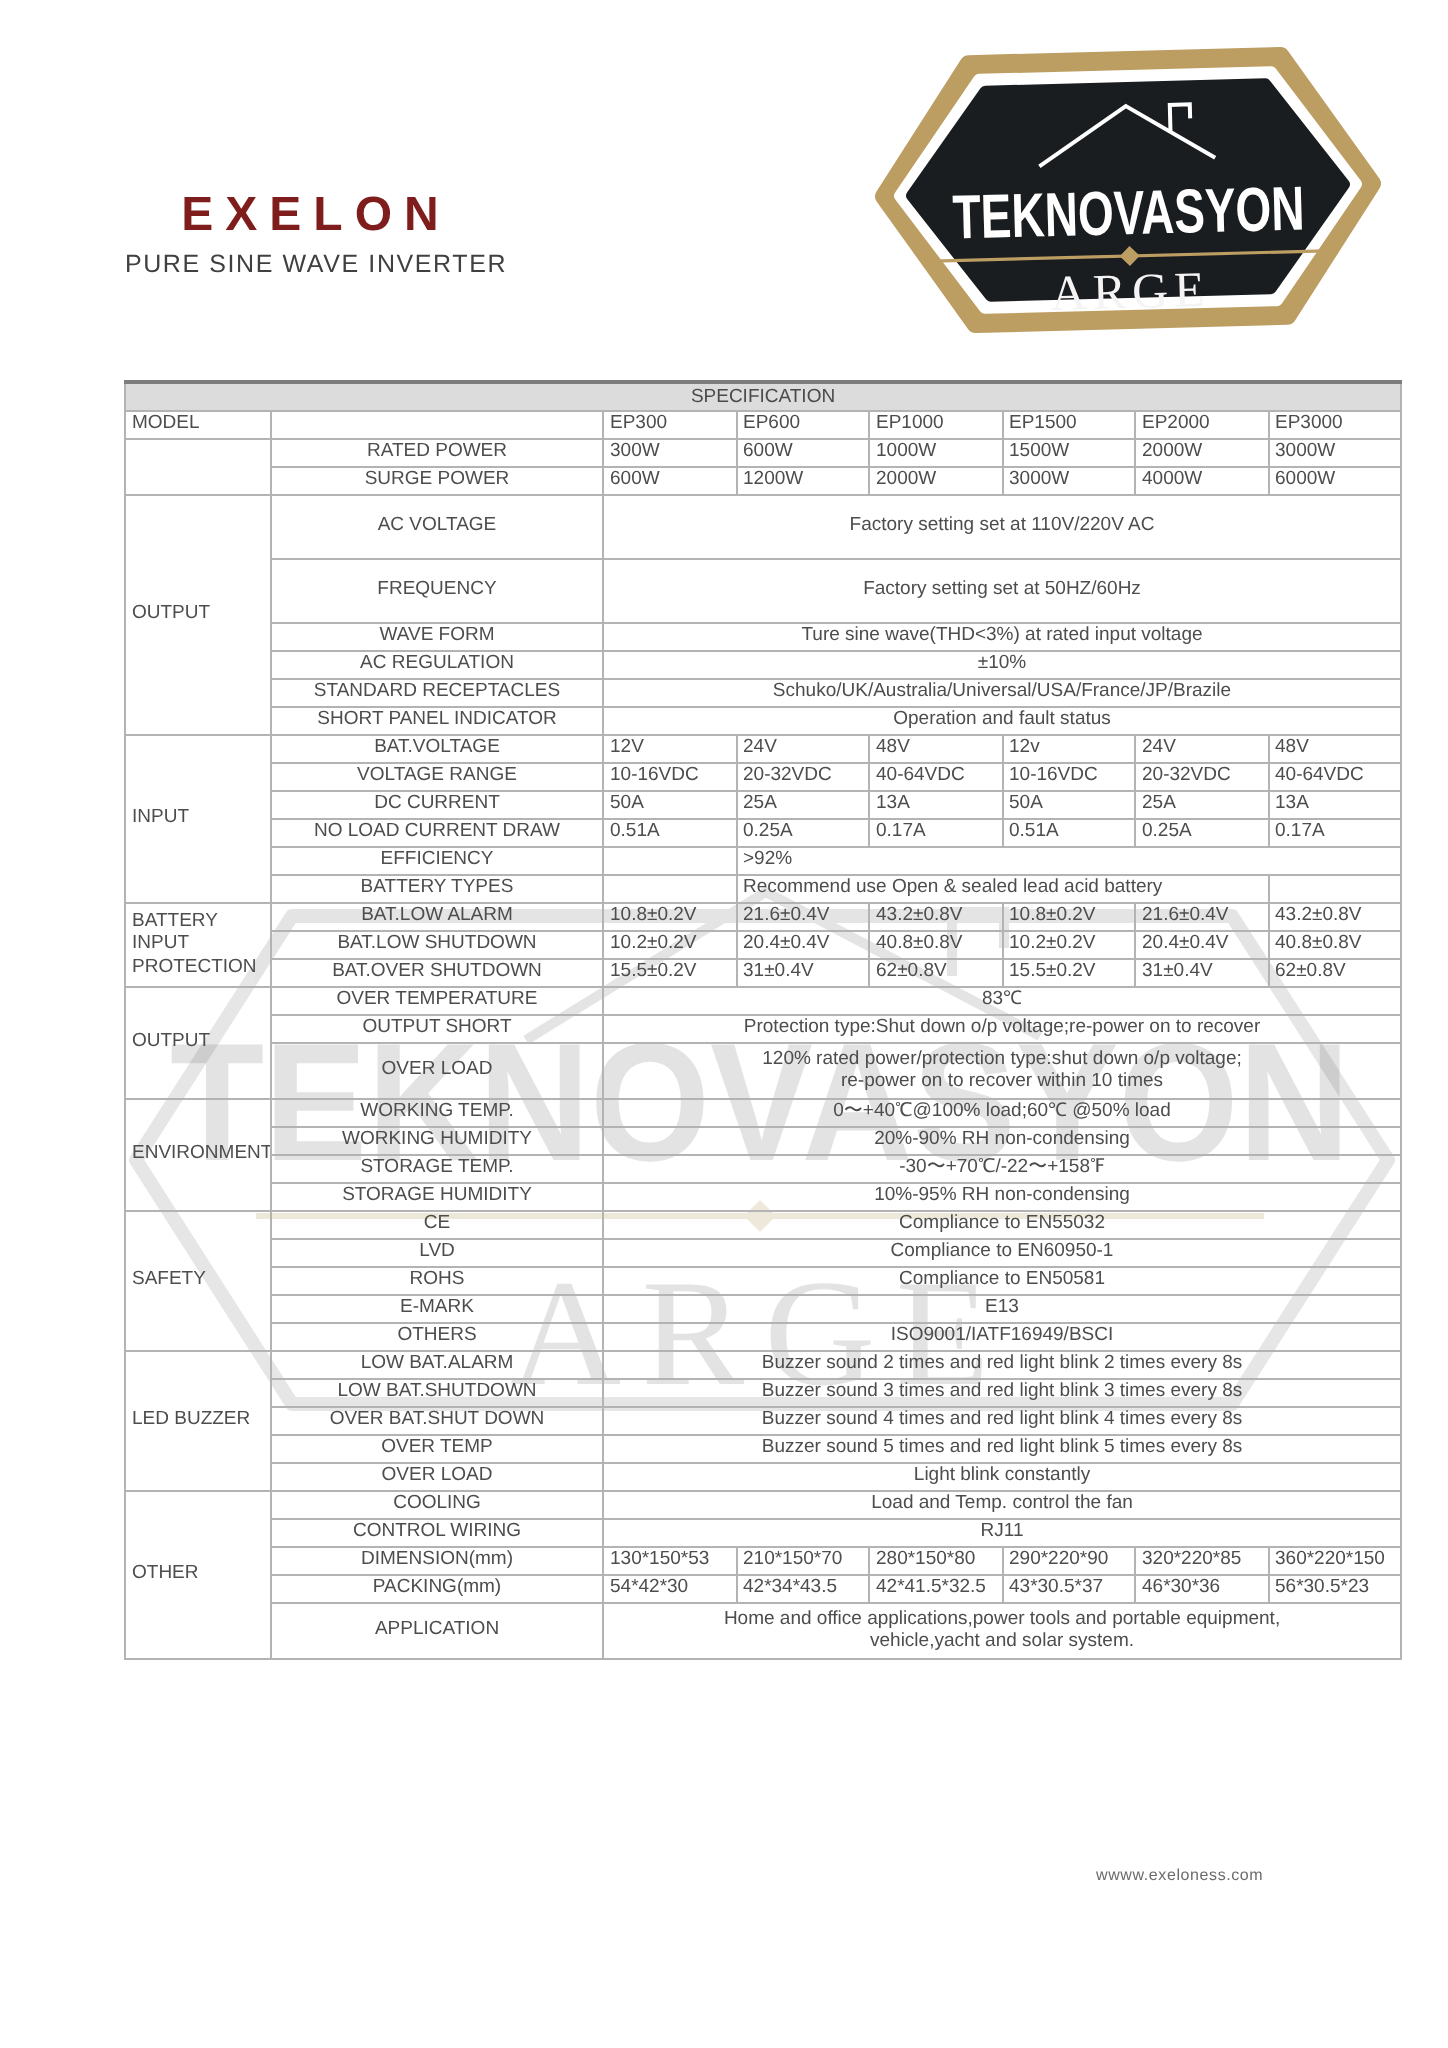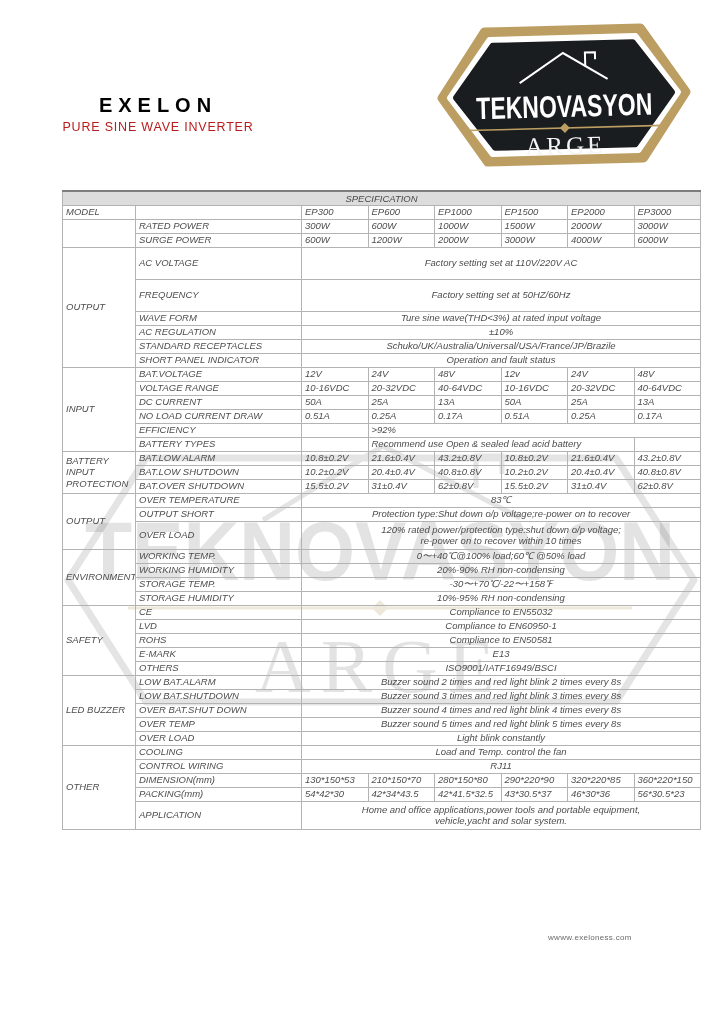--- a/index.html
+++ b/index.html
@@ -3,44 +3,44 @@
 <meta charset="utf-8">
 <style>
   html,body { margin:0; padding:0; }
   body {
     width:724px; height:1024px; position:relative; overflow:hidden;
     background:#ffffff; font-family:"Liberation Sans", sans-serif;
   }
   
   .brand-block { position:absolute; left:62px; top:94px; width:192px; text-align:center; z-index:3; }
   .brand-name {
-    color:#000000; font-size:20px; font-weight:bold; letter-spacing:6px;
+    color:#7f1d1d; font-size:24px; font-weight:bold; letter-spacing:6px;
     font-family:"Liberation Sans", sans-serif;
   }
   .brand-sub {
-    margin-top:3px; color:#b91c1c; font-size:12.5px; letter-spacing:0.8px; white-space:nowrap;
+    margin-top:3px; color:#404040; font-size:12.5px; letter-spacing:0.8px; white-space:nowrap;
   }
   
   .badge { position:absolute; left:436px; top:20px; width:256px; height:150px; z-index:3; transform:rotate(-1.5deg); }
   
   .watermark { position:absolute; left:58px; top:430px; width:645px; height:305px; z-index:1; pointer-events:none; }
   
   .table-wrap { position:absolute; left:62px; top:190px; z-index:2; }
   table.spec {
     border-collapse:collapse; table-layout:fixed; width:638px; background:transparent;
-    border:1px solid #8a8a8a; border-top:2px solid #7d7d7d;font-style:italic;
+    border:1px solid #8a8a8a; border-top:2px solid #7d7d7d;
   }
   table.spec td, table.spec th {
     border:1px solid #b3b3b3; font-size:9.5px; color:#4d4d4d;
     padding:0 3px; line-height:1.2; font-weight:400; overflow:hidden;
   }
   table.spec tr { height:14px; }
   tr.spec-title th { background:#dcdcdc; text-align:center; color:#4a4a4a; }
   td.group { text-align:left; vertical-align:middle; }
-  td.label { text-align:left; vertical-align:middle; }
+  td.label { text-align:center; vertical-align:middle; }
   td.val   { text-align:left; vertical-align:middle; }
   td.val.center { text-align:center; white-space:pre-line; }
   
   .site-url { position:absolute; left:548px; top:933px; font-size:8px; color:#6b6b6b; letter-spacing:0.3px; z-index:3; }
 </style>
 </head>
 <body>
 
 <div class="brand-block">
   <div class="brand-name">EXELON</div>

